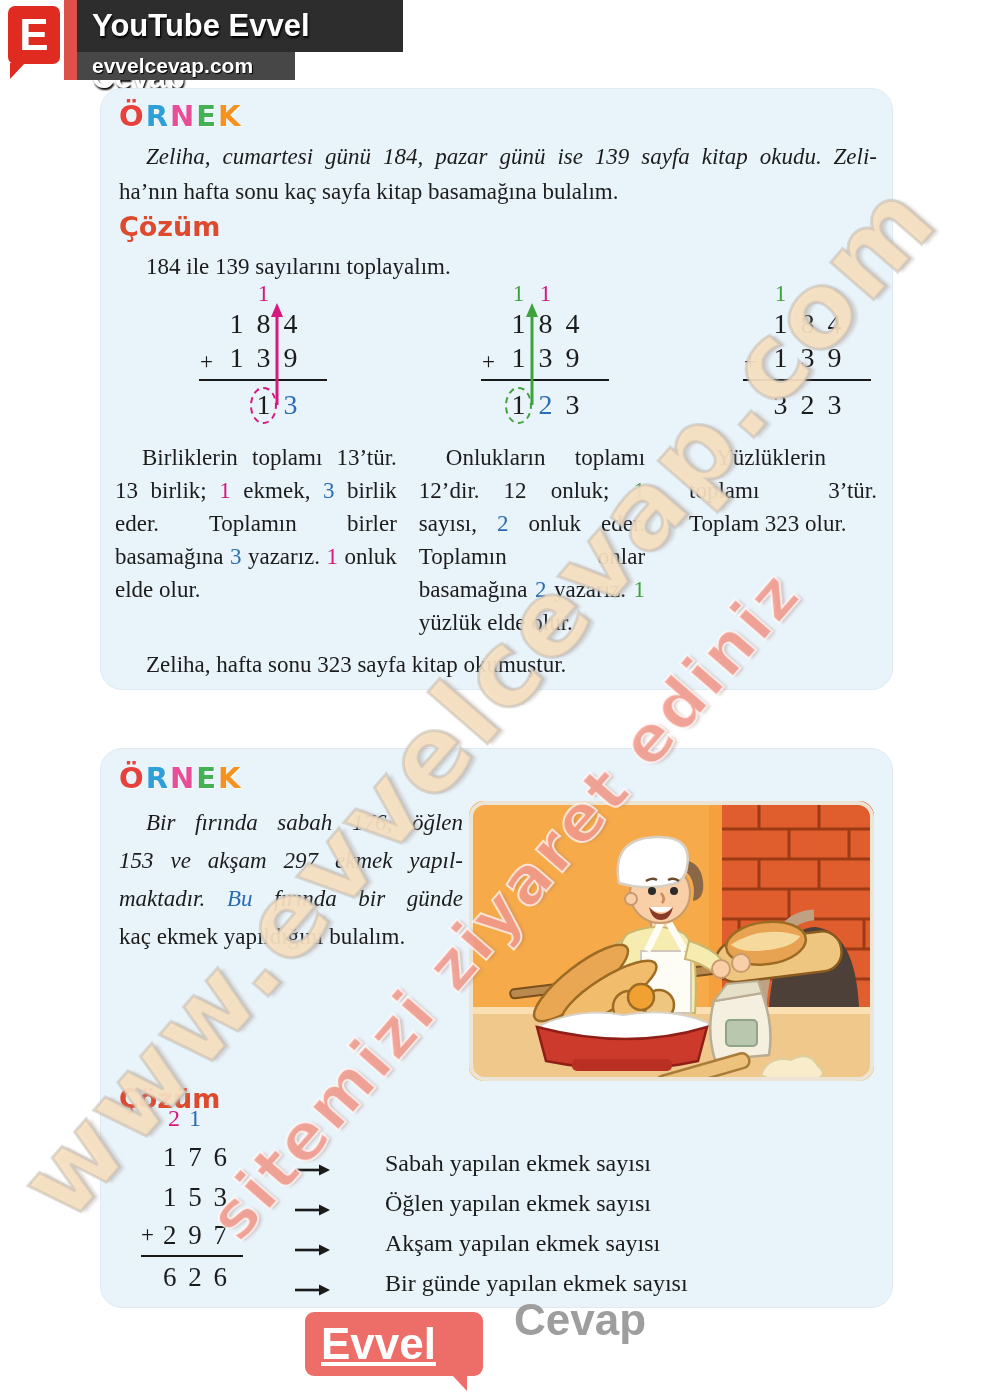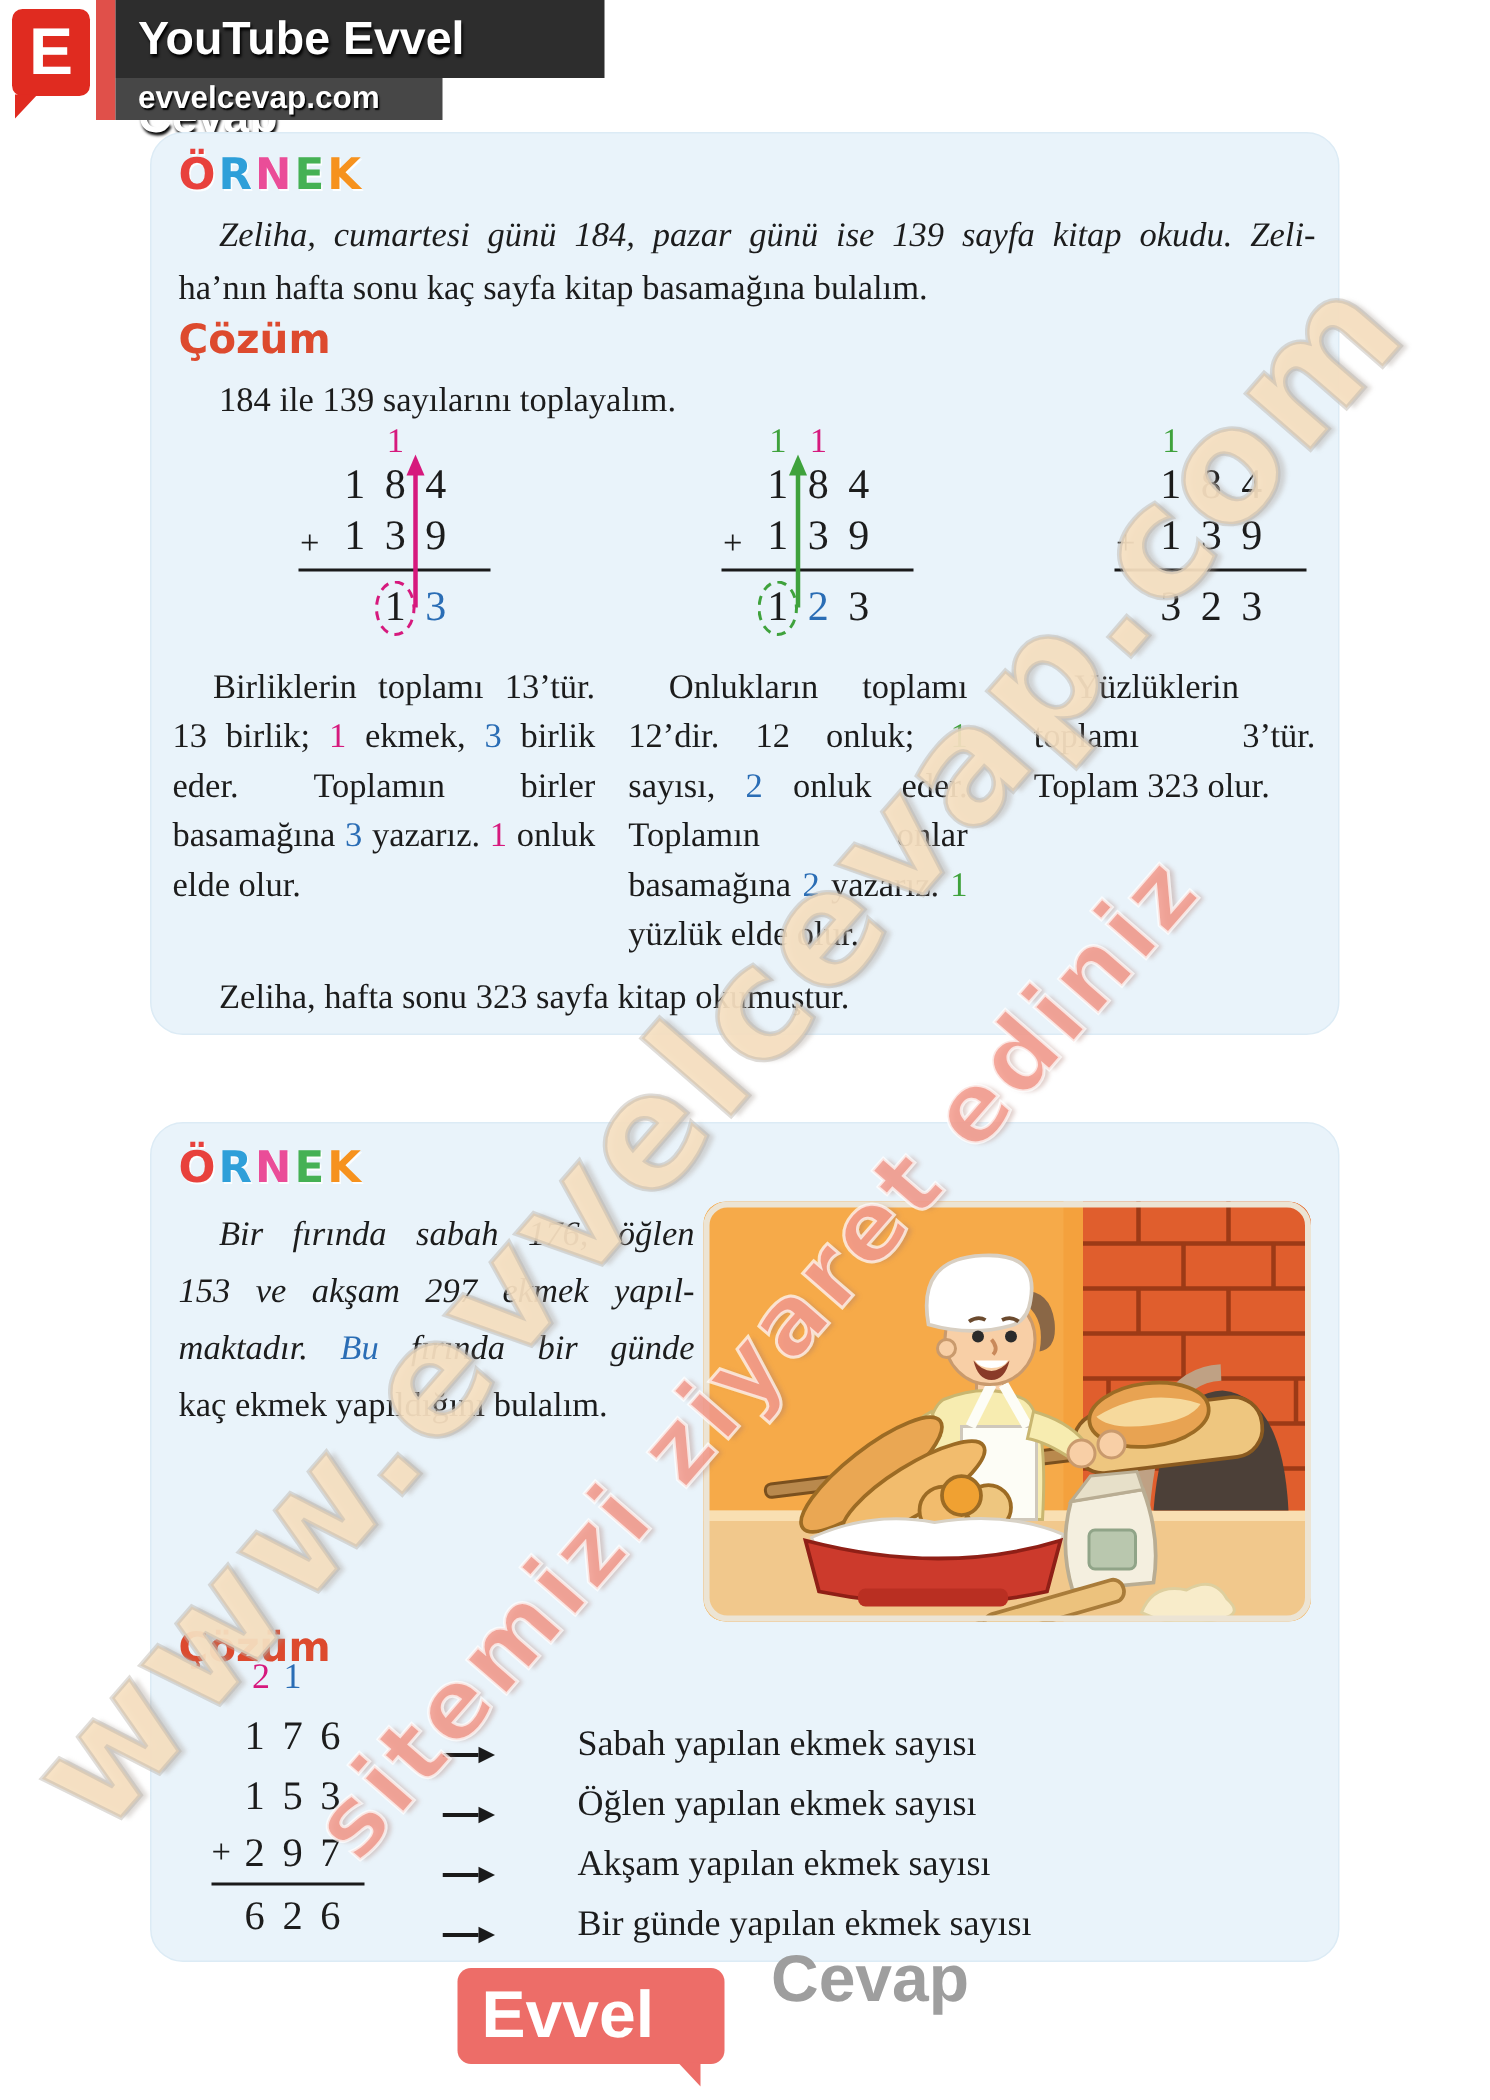--- a/index.html
+++ b/index.html
@@ -117,21 +117,21 @@
     color:rgba(243,154,140,0.85);
     -webkit-text-stroke:2px rgba(255,255,255,0.7);
     text-shadow:2px 3px 3px rgba(170,120,110,0.35);
   }
 
   
   #f-bubble{
     position:absolute;left:305px;top:1312px;width:178px;height:64px;z-index:4;
     background:var(--bubble);border-radius:9px;
     display:flex;align-items:center;padding-left:16px;box-sizing:border-box;
-    color:#fff;font:bold 44px "Liberation Sans",sans-serif;
+    color:#fff;font:bold 44px "Liberation Sans",sans-serif;text-decoration:underline;
   }
   #f-bubble::after{
     content:"";position:absolute;right:16px;bottom:-15px;
     border-top:16px solid var(--bubble);border-left:15px solid transparent;
   }
   #f-cevap{
     position:absolute;left:514px;top:1295px;z-index:3;
     color:var(--gray);font:bold 44px "Liberation Sans",sans-serif;
   }
   #f-page{position:absolute;left:477px;top:1395px;z-index:6;font-size:27px;color:#111;}

